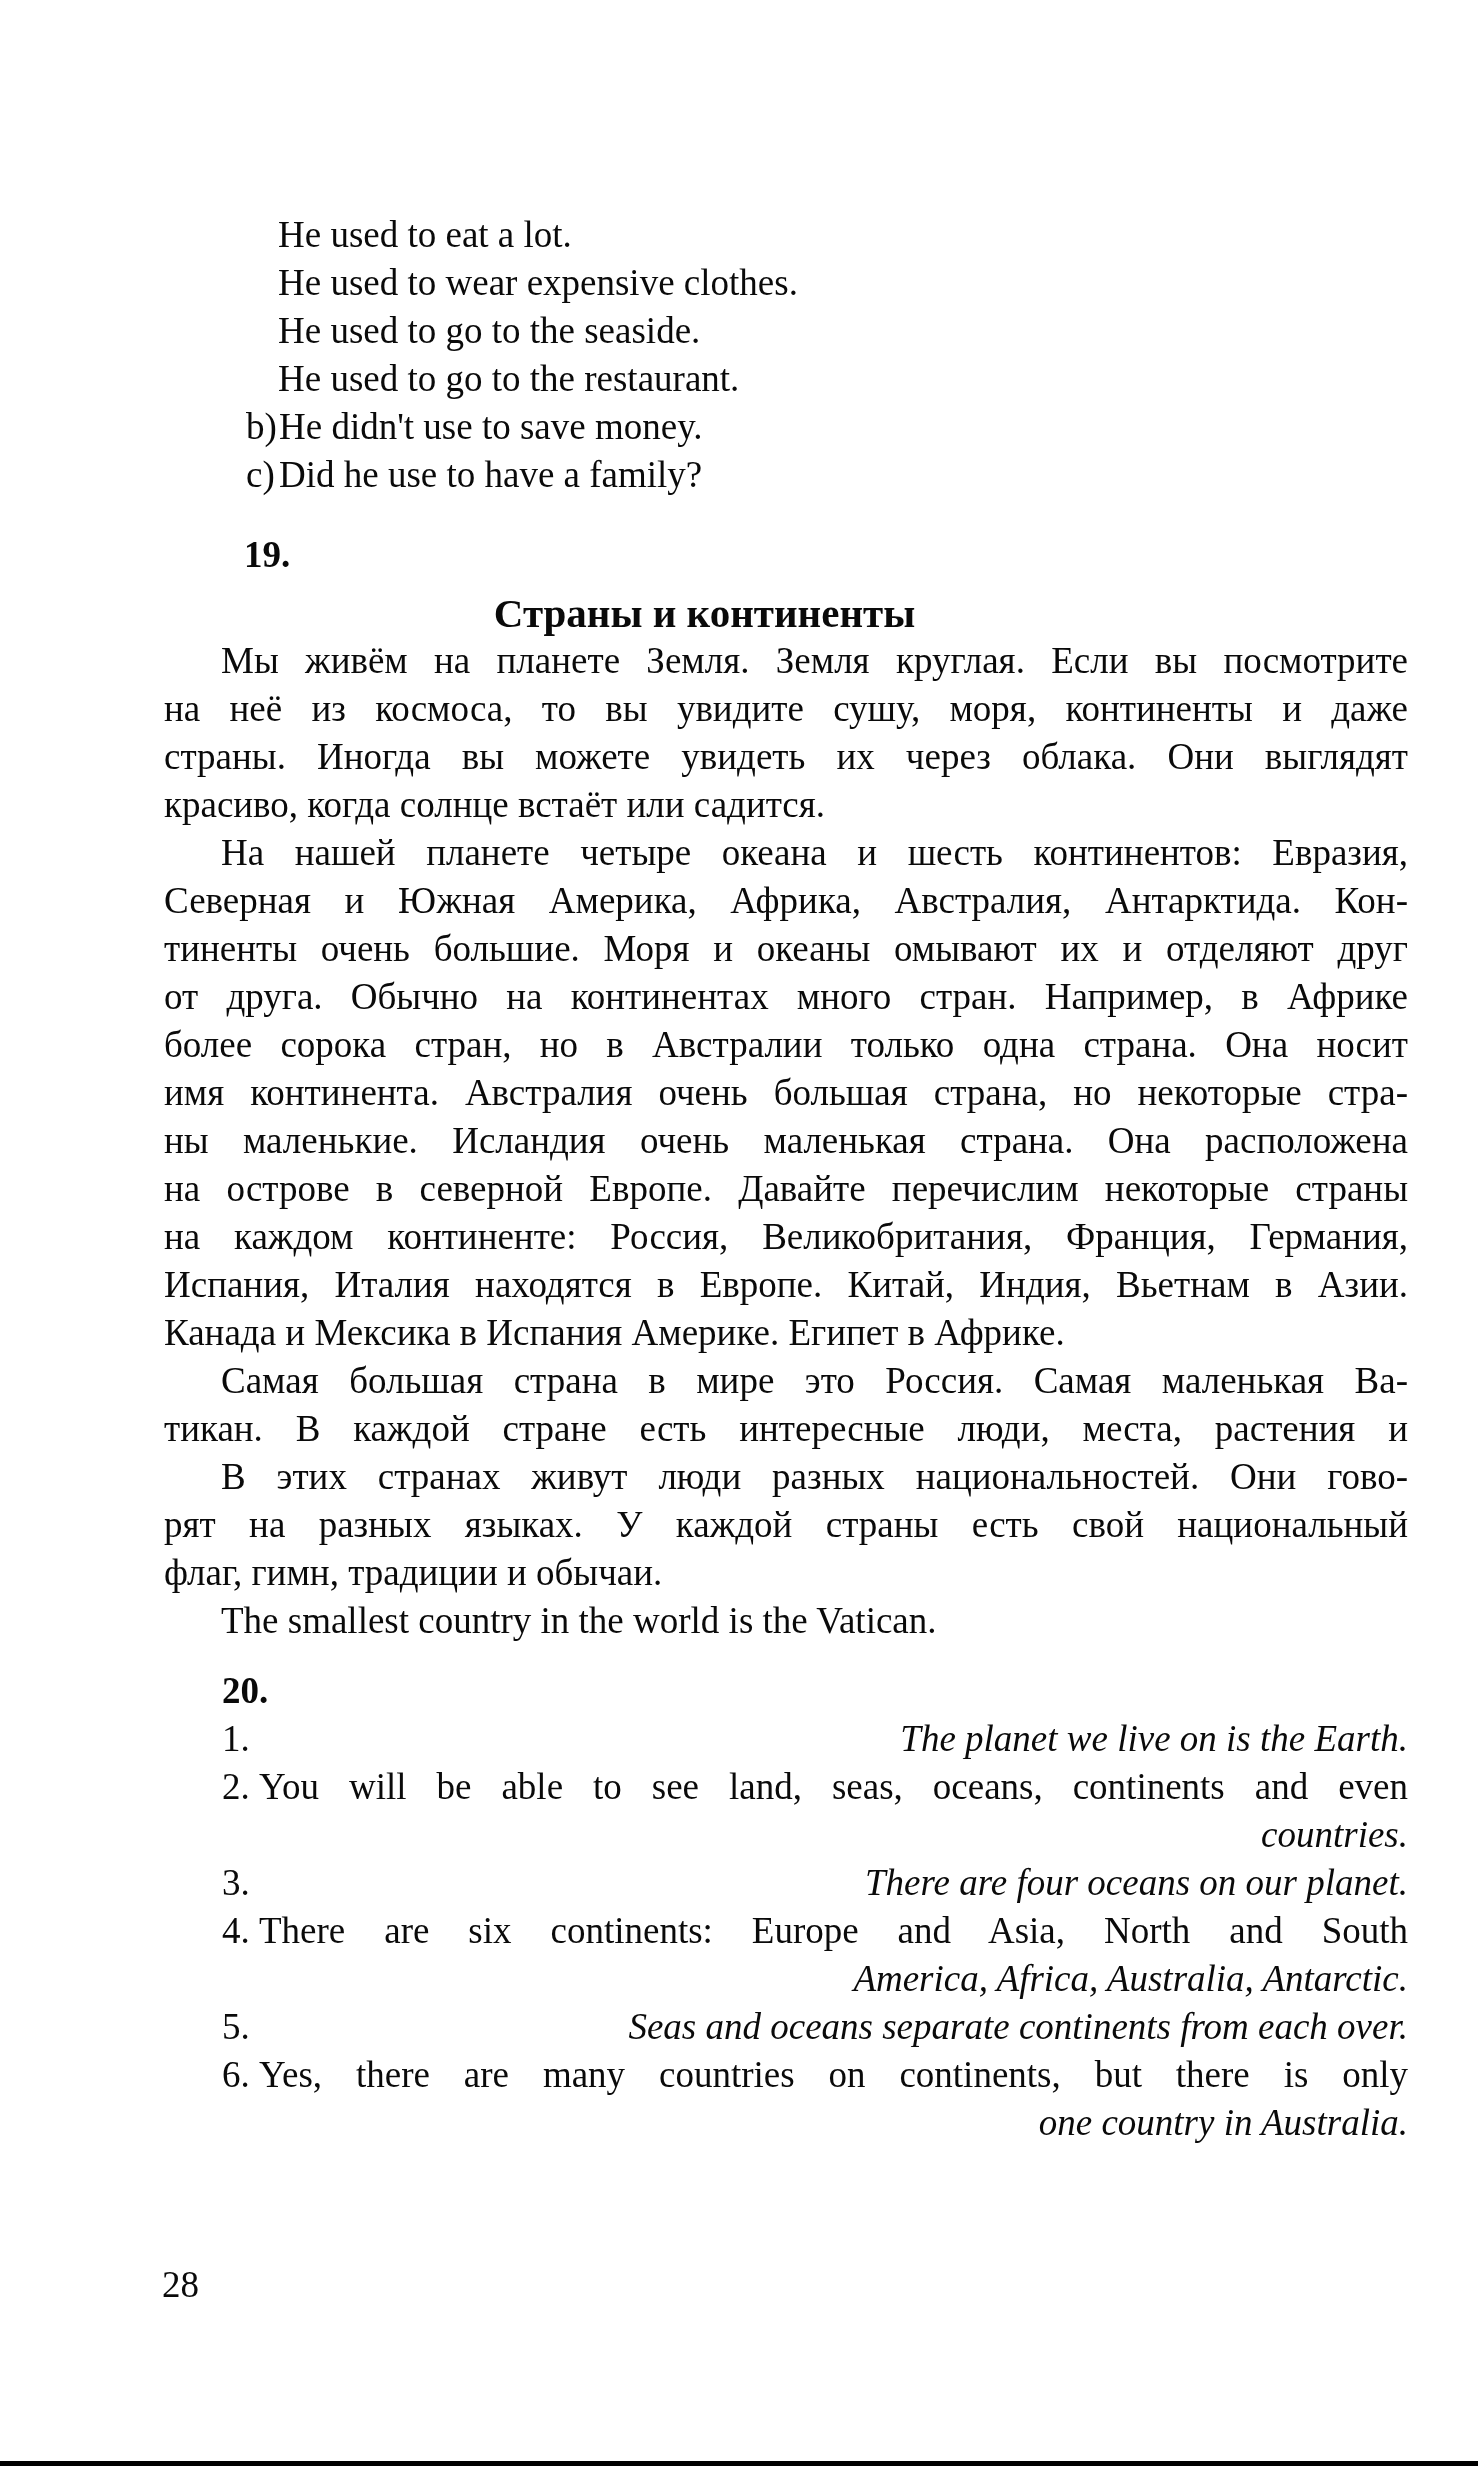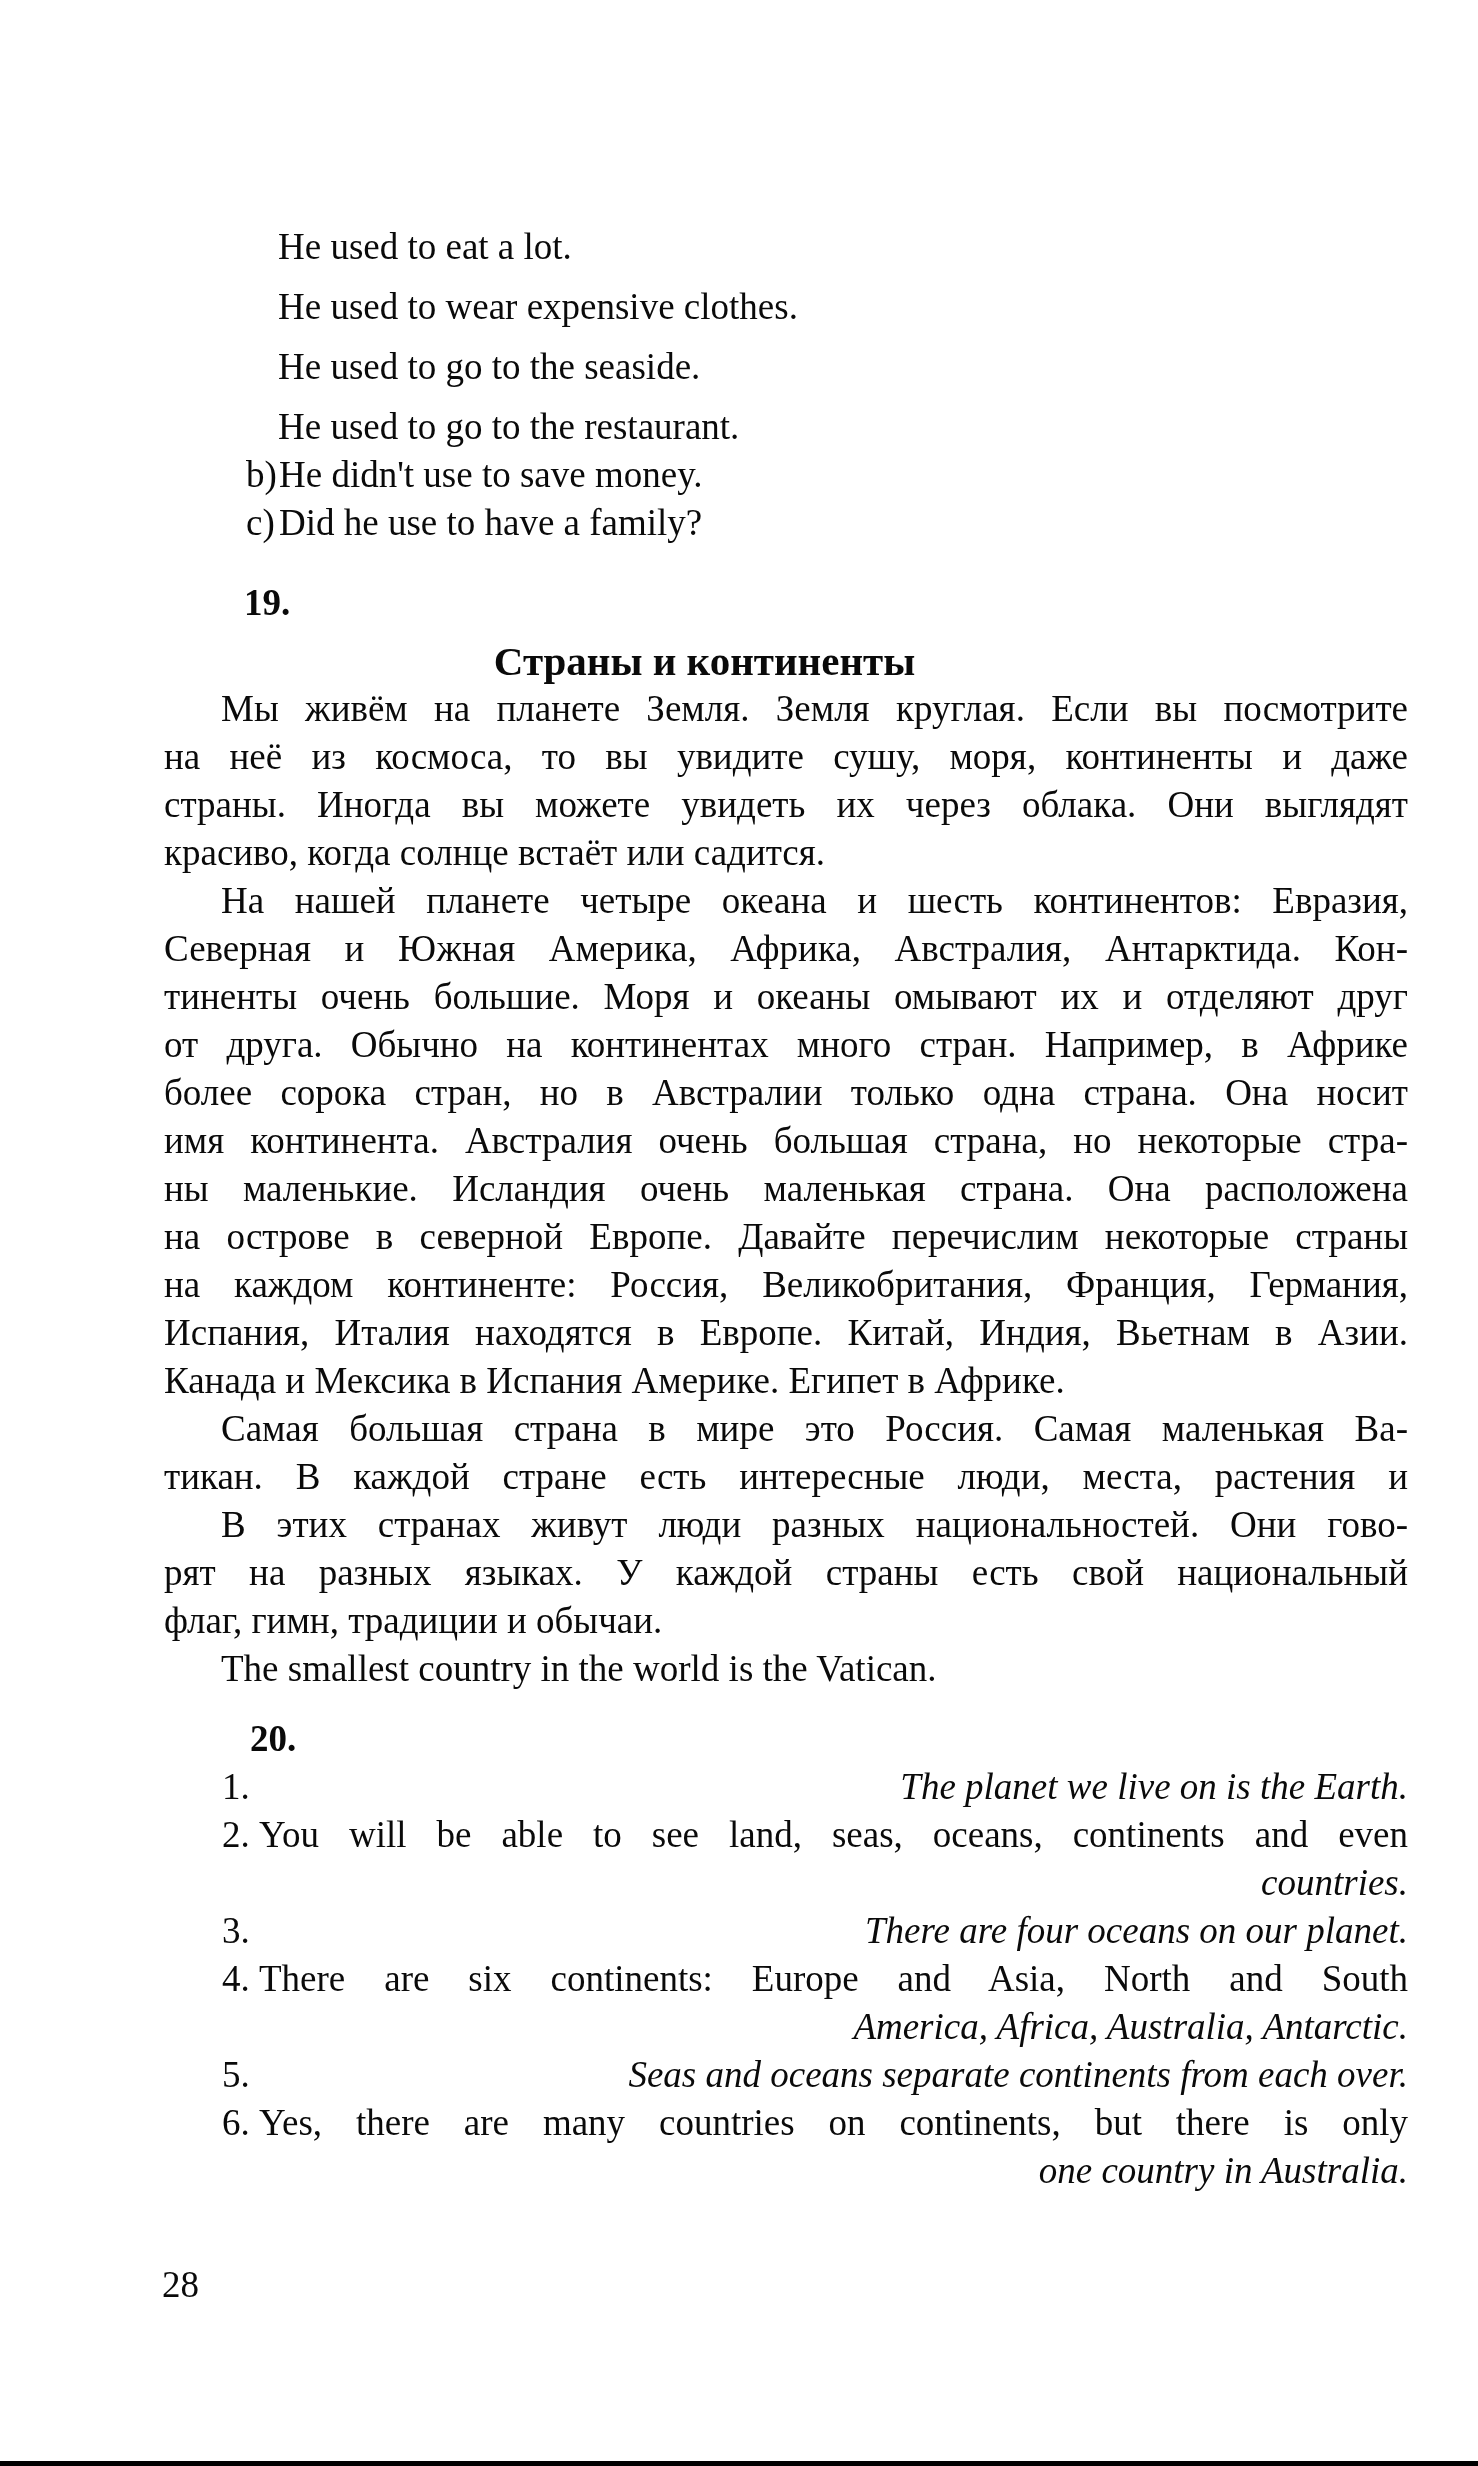--- a/index.html
+++ b/index.html
@@ -14,26 +14,26 @@
   }
   .content {
     position: absolute;
     left: 164px;
     top: 211px;
     width: 1244px;
     font-size: 37px;
     line-height: 48px;
   }
   
-  .a-line { margin-left: 114px; white-space: nowrap; margin-top: 12px; }
+  .a-line { margin-left: 114px; white-space: nowrap; }
   .bc-row { display: flex; margin-left: 82px; }
   .bc-label { width: 33px; flex: none; }
   
   .ex-num-19 { font-weight: bold; margin-left: 80px; margin-top: 32px; }
-  .ex-num-20 { font-weight: bold; margin-left: 86px; margin-top: 22px; }
+  .ex-num-20 { font-weight: bold; margin-left: 58px; margin-top: 22px; }
   
   .story-title {
     font-weight: bold;
     text-align: center;
     padding-right: 163px;
     margin-top: 10px;
     font-size: 41px;
   }
   
   .jl { text-align: justify; text-align-last: justify; }

